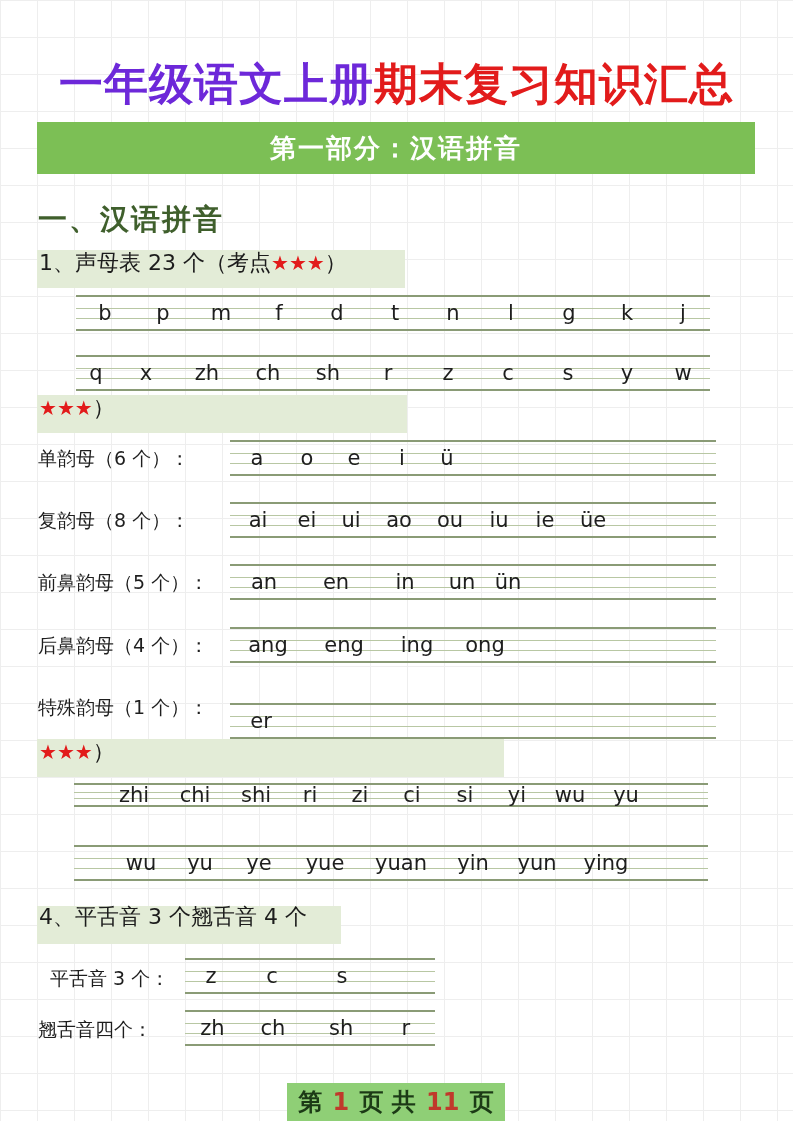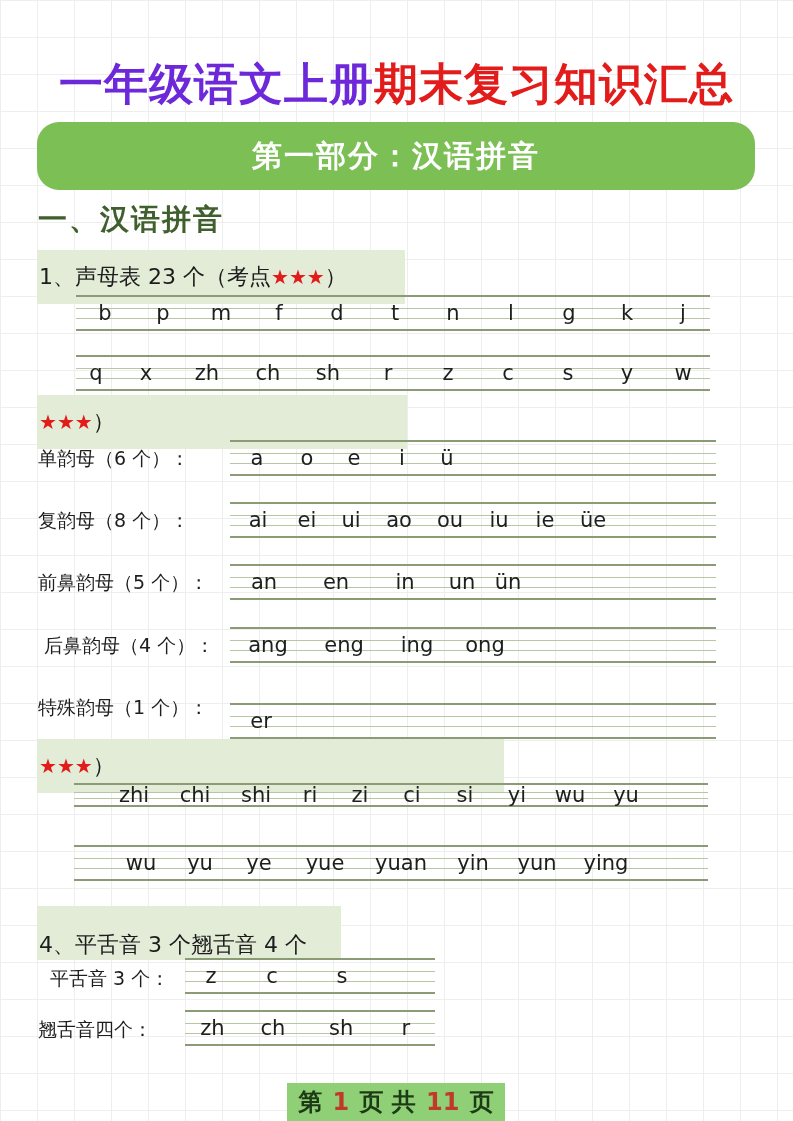--- a/index.html
+++ b/index.html
@@ -17,35 +17,34 @@
     .abs { position: absolute; }
     .title {
       left: 0; width: 793px; top: 55px;
       text-align: center;
       font-size: 44px; font-weight: bold; letter-spacing: 1px;
       font-family: "DejaVu Serif", "Liberation Serif", serif;
     }
     .title .black { color: #6d28d9; }
     .title .red { color: #e21b1b; }
     .part-banner {
-      left: 37px; top: 122px; width: 718px; height: 68px;
+      left: 37px; top: 122px; width: 718px; height: 52px;
       background: #7cbf55;
-      color: #ffffff; font-size: 30px; font-weight: bold;
+      color: #ffffff; font-size: 26px; font-weight: bold;
       display: flex; align-items: center; justify-content: center;
       letter-spacing: 2px;
-      border-radius: 22px;
     }
     .section-heading {
       left: 38px; top: 200px;
       font-size: 29px; font-weight: bold; color: #3f5f2c;
       letter-spacing: 2px;
     }
     .sub-heading {
       background: #e3ecd7;
-      height: 54px; padding: 0 6px 0 2px;
+      height: 38px; padding: 0 6px 12px 2px;
       font-size: 22px; color: #1c1c1c;
       display: flex; align-items: center;
     }
     .star { color: #e21b1b; font-size: 20px; }
     
     .staff {
       position: absolute;
       border-top: 2px solid #8a9b76;
       border-bottom: 2px solid #8a9b76;
     }
@@ -155,21 +154,21 @@
 <div class="staff" style="left:230px; top:564px; width:486px; height:36px;">
   <div class="row">
     <span class="cell" style="width:68px">an</span>
     <span class="cell" style="width:76px">en</span>
     <span class="cell" style="width:62px">in</span>
     <span class="cell" style="width:52px">un</span>
     <span class="cell" style="width:40px">ün</span>
   </div>
 </div>
 
-<span class="label" style="left:44px; top:633px;text-align:center;">后鼻韵母（4 个）：</span>
+<span class="label" style="left:38px; top:633px;text-align:center;">后鼻韵母（4 个）：</span>
 <div class="staff" style="left:230px; top:627px; width:486px; height:36px;">
   <div class="row">
     <span class="cell" style="width:76px">ang</span>
     <span class="cell" style="width:76px">eng</span>
     <span class="cell" style="width:70px">ing</span>
     <span class="cell" style="width:66px">ong</span>
   </div>
 </div>
 
 <span class="label" style="left:38px; top:695px;">特殊韵母（1 个）：</span>

